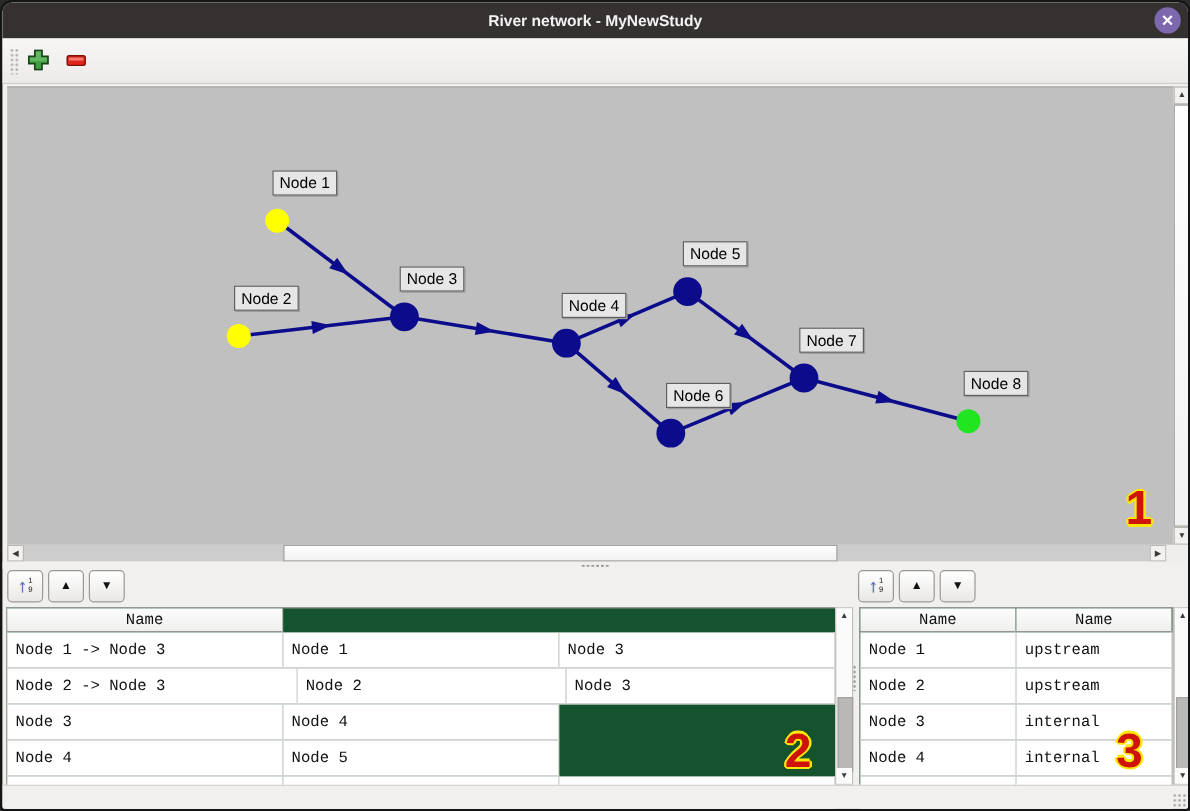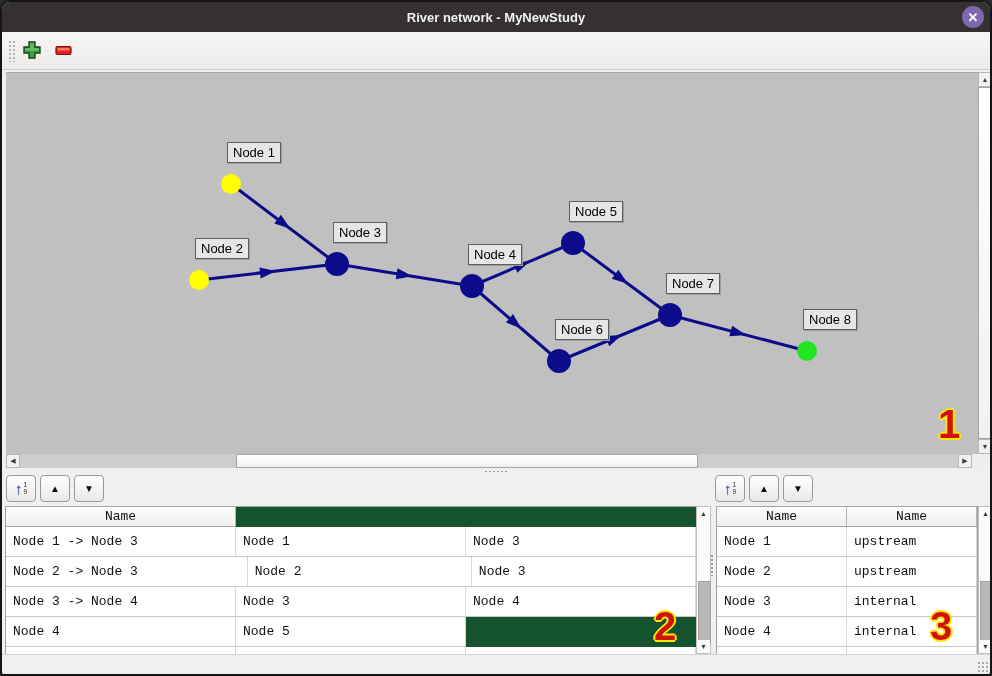--- a/index.html
+++ b/index.html
@@ -193,21 +193,20 @@
         <div class="td" style="width: 230px;">Node 1 -&gt; Node 3</div>
         <div class="td" style="width: 230px;">Node 1</div>
         <div class="td" style="width: 230px;">Node 3</div>
       </div>
       <div class="tr">
         <div class="td" style="width: 248px;">Node 2 -&gt; Node 3</div>
         <div class="td" style="width: 230px;">Node 2</div>
         <div class="td" style="width: 230px;">Node 3</div>
       </div>
       <div class="tr">
-        <div class="td" style="width: 230px;">Node 3 -&gt; Node 4</div>
         <div class="td" style="width: 230px;">Node 3</div>
         <div class="td" style="width: 230px;">Node 4</div>
       </div>
       <div class="tr">
         <div class="td" style="width: 230px;">Node 4</div>
         <div class="td" style="width: 230px;">Node 5</div>
       </div>
       <div class="tr">
         <div class="td" style="width: 230px;"></div>
         <div class="td" style="width: 230px;"></div>

